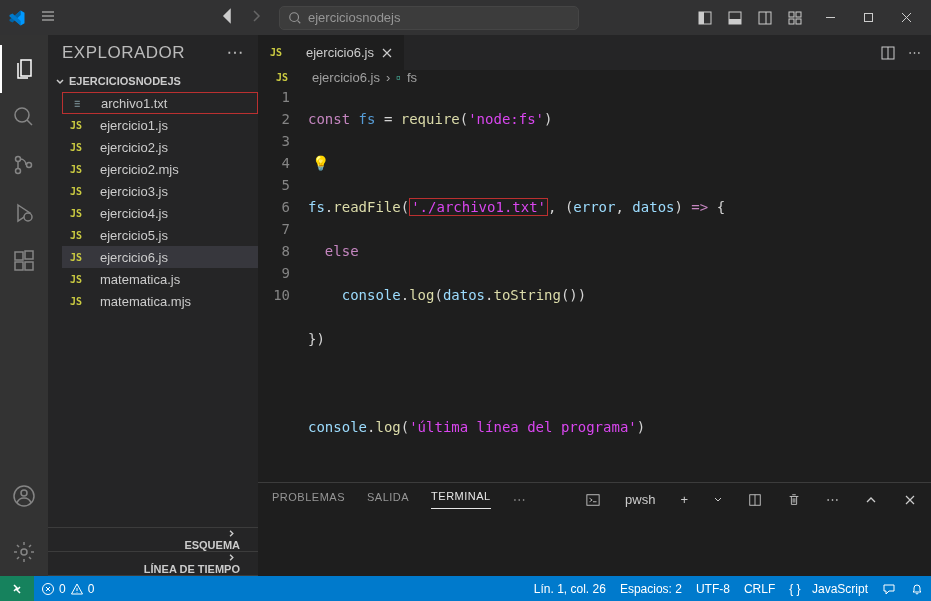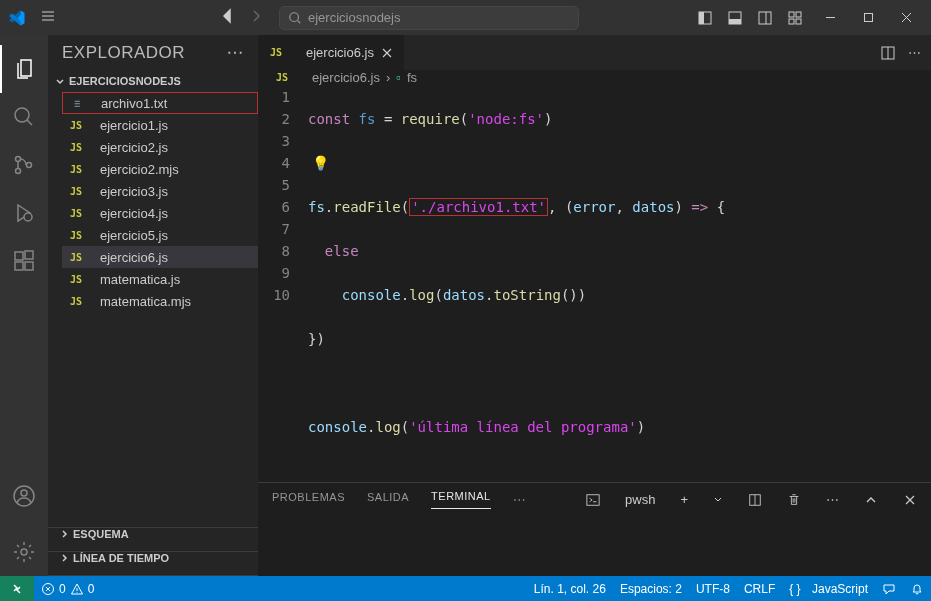--- a/index.html
+++ b/index.html
@@ -25,21 +25,21 @@
 .folder-hdr { height: 22px; display: flex; align-items: center; padding: 0 6px; font-size: 11px; font-weight: 700; color: #cccccc; }
 .folder-hdr svg { margin-right: 3px; }
 .file-list { padding-left: 14px; }
 .file-item { height: 22px; display: flex; align-items: center; padding: 0 6px; cursor: pointer; }
 .file-item.selected { background: #37373d; }
 .file-icon { width: 16px; text-align: center; margin-right: 16px; font-family: monospace; font-size: 10px; font-weight: 700; }
 .file-icon.js { color: #cbcb41; }
 .file-icon.txt { color: #6d8086; }
 .file-item.highlighted { border: 1px solid #bb3030; }
 .sidebar-bot { margin-top: auto; border-top: 1px solid #3c3c3c; }
-.section-hdr { height: 24px; display: flex; align-items: flex-start; padding: 0 10px; font-size: 11px; font-weight: 700; border-bottom: 1px solid #3c3c3c; }
+.section-hdr { height: 24px; display: flex; align-items: flex-end; padding: 0 18px; font-size: 11px; font-weight: 700; border-bottom: 1px solid #3c3c3c; flex-direction: column; }
 .section-hdr svg { margin-right: 3px; }
 .editor-area { flex: 1; display: flex; flex-direction: column; background: #1e1e1e; }
 .tabbar { height: 35px; background: #252526; display: flex; align-items: center; }
 .tab { height: 35px; background: #1e1e1e; display: flex; align-items: center; padding: 0 10px; gap: 6px; border-right: 1px solid #252526; }
 .tab-close { color: #cccccc; }
 .tabbar-right { margin-left: auto; display: flex; gap: 12px; padding: 0 10px; color: #cccccc; align-items: center; }
 .breadcrumb { height: 22px; display: flex; align-items: center; padding: 0 16px; gap: 6px; color: #a0a0a0; font-size: 13px; }
 .code-area { flex: 1; display: flex; font-family: Consolas, monospace; font-size: 14px; line-height: 22px; padding-top: 1px; }
 .gutter { width: 50px; text-align: right; color: #858585; padding-right: 18px; }
 .code { flex: 1; white-space: pre; position: relative; }

